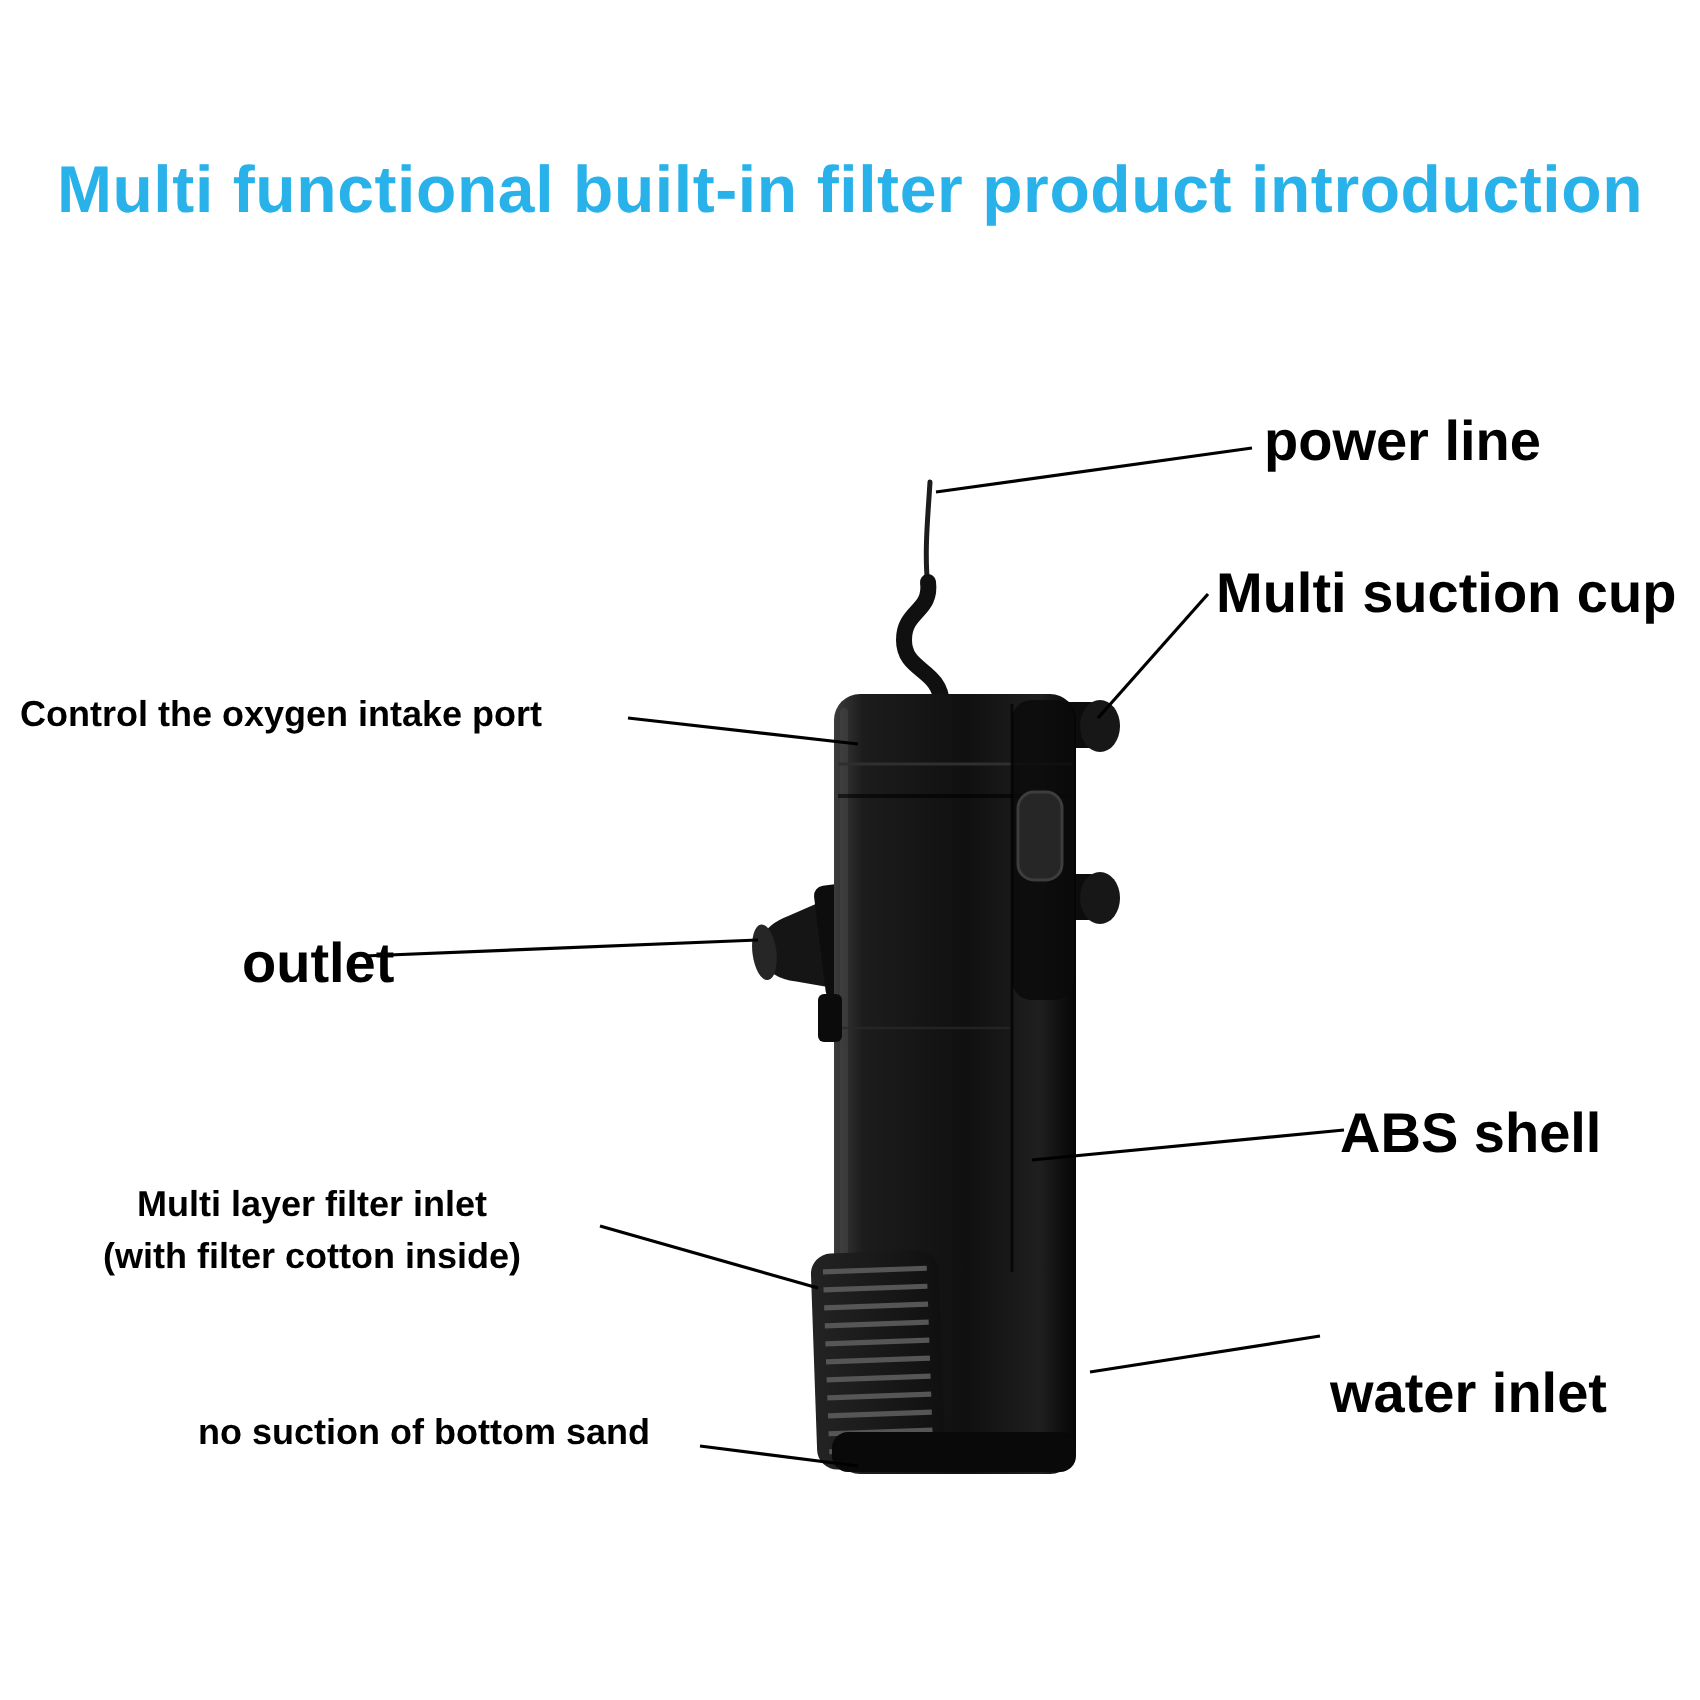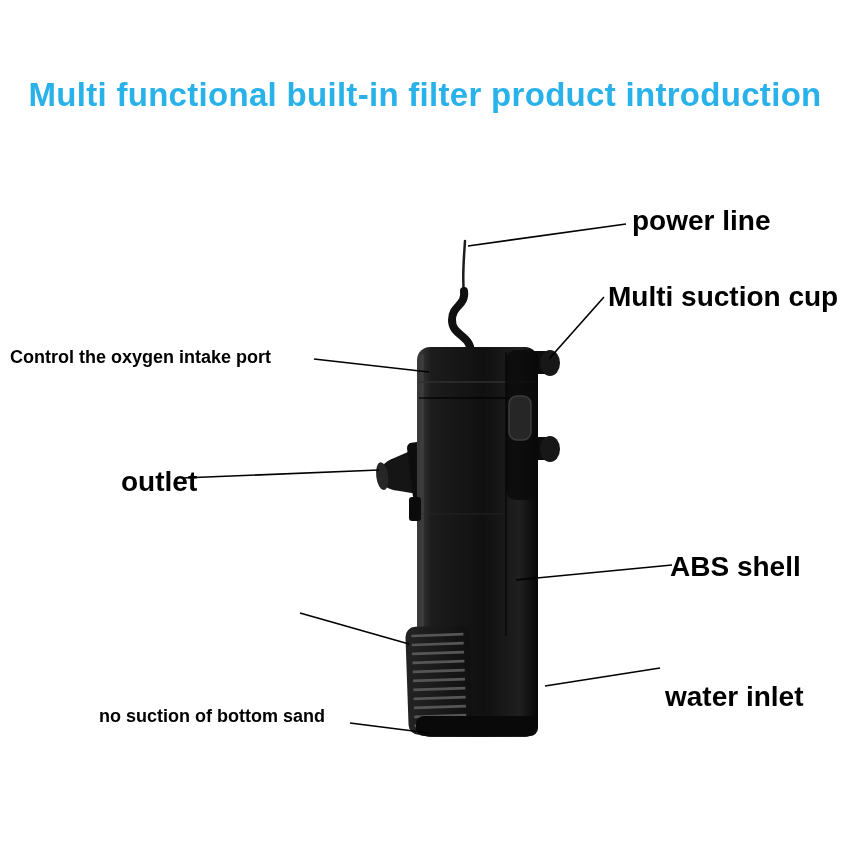--- a/index.html
+++ b/index.html
@@ -122,20 +122,22 @@
 
   <div class="label lg" style="left:608px; top:280px;">Multi suction cup</div>
 
   <div class="label md" style="left:10px; top:347px;text-align:center;">Control the oxygen intake port</div>
 
   <div class="label lg" style="left:101px; top:465px;margin-left:20px;">outlet</div>
 
   <div class="label lg" style="left:642px; top:550px;margin-left:28px;">ABS shell</div>
 
   <div class="label md center" style="left:10px; top:589px; width:292px;">
+    <div>Multi layer filter inlet</div>
+    <div>(with filter cotton inside)</div>
   </div>
 
   <div class="label lg" style="left:665px; top:680px;">water inlet</div>
 
   <div class="label md center" style="left:62px; top:703px; width:300px;">
     <div>no suction of bottom sand</div>
   </div>
 
 </div>
 

